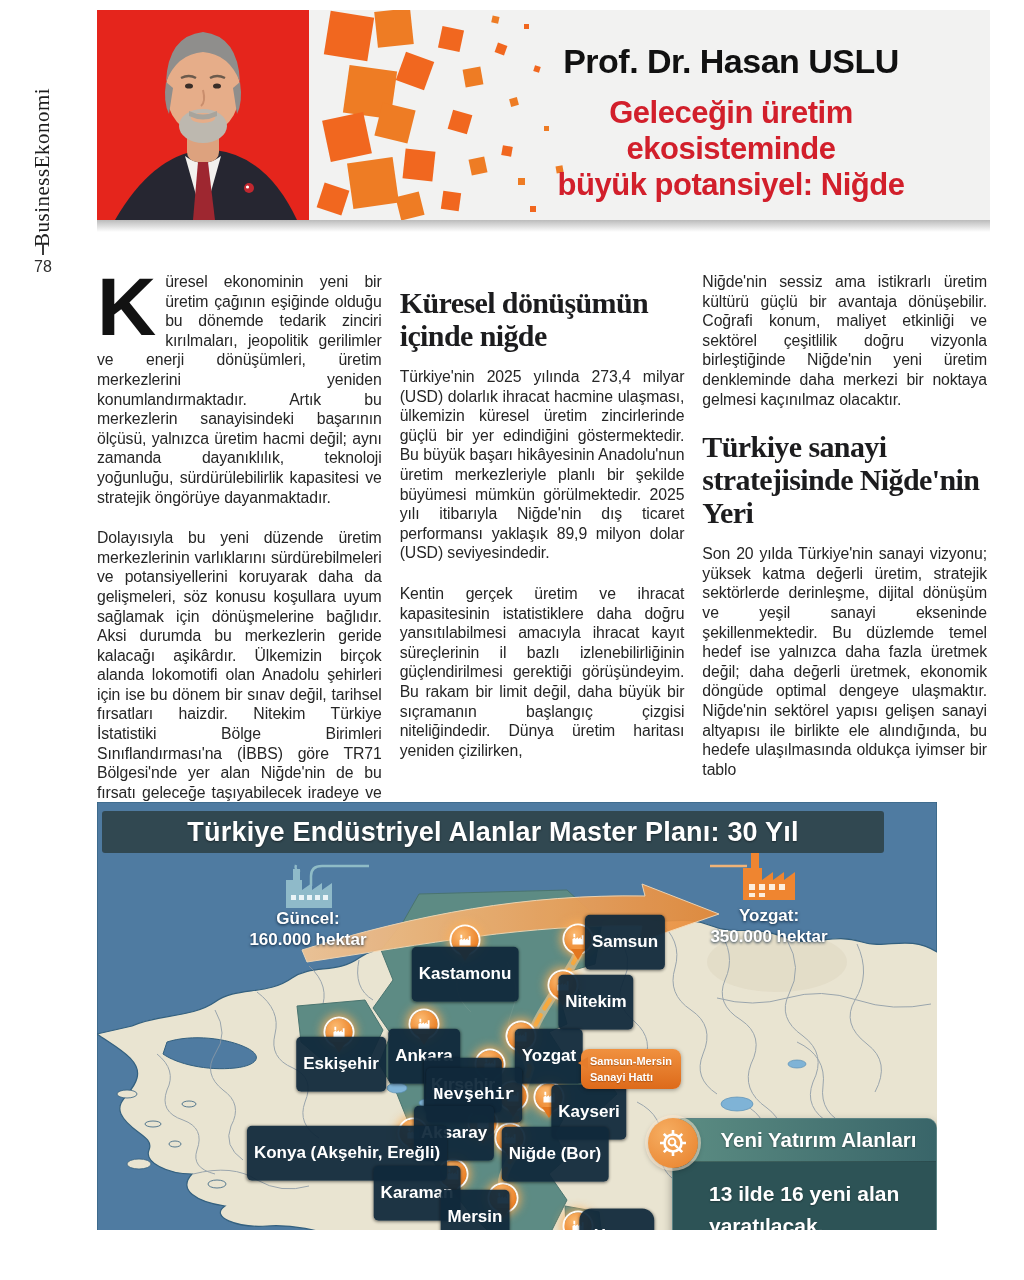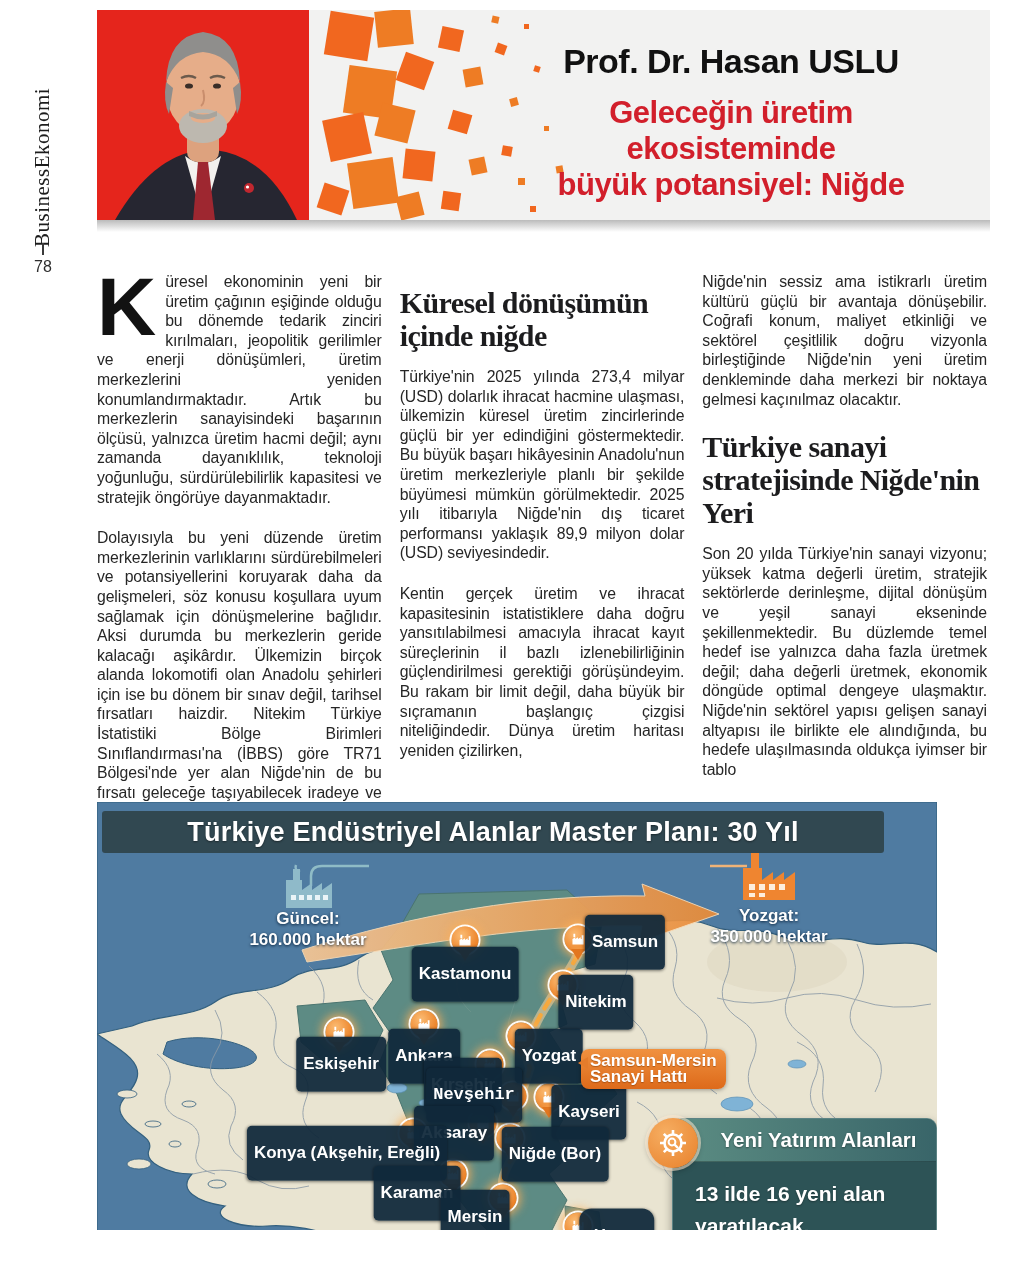--- a/index.html
+++ b/index.html
@@ -52,32 +52,32 @@
     box-shadow:0 0 0 2px rgba(255,255,255,.95),0 0 10px 4px rgba(250,175,90,.85);
     display:flex;align-items:center;justify-content:center;}
   .pin::after{content:"";position:absolute;left:0;top:10px;transform:translateX(-50%);
     border:7px solid transparent;border-top:11px solid #e2761f;
     filter:drop-shadow(0 0 3px rgba(250,180,100,.8));}
   .city-label{position:absolute;transform:translate(-50%,-50%);background:rgba(16,40,58,.94);color:#fff;
     font-weight:700;font-size:17px;line-height:14.5px;padding:20px 7px;border-radius:5px;white-space:nowrap;
     text-align:center;box-shadow:0 1px 3px rgba(0,0,0,.45);z-index:6;}
 
   .corridor-badge{position:absolute;left:484px;top:247px;background:linear-gradient(180deg,#f0913f,#dd6a1a);
-    border-radius:8px;padding:4px 9px;color:#fff;font-weight:700;font-size:17px;line-height:16px;z-index:7;
+    border-radius:8px;padding:4px 9px;color:#fff;font-weight:700;font-size:11px;line-height:16px;z-index:7;
     box-shadow:0 1px 4px rgba(0,0,0,.35);text-shadow:0 1px 1px rgba(120,50,0,.5);}
   .corridor-badge::before{content:"";position:absolute;left:-9px;top:8px;
     border:6px solid transparent;border-right:10px solid #e57c2b;}
 
   .invest-card{position:absolute;left:575px;top:316px;width:263px;height:162px;background:#2d5356;
     border:1px solid rgba(150,190,188,.45);border-radius:10px;z-index:9;box-shadow:0 4px 10px rgba(0,0,0,.35);
     overflow:hidden;}
   .invest-head{height:42px;background:linear-gradient(90deg,#5c8d83,#396569);display:flex;align-items:center;
     justify-content:center;padding-left:28px;color:#fff;font-weight:700;font-size:20.5px;
     text-shadow:0 1px 2px rgba(0,0,0,.4);border-bottom:1px solid rgba(0,0,0,.25);}
-  .invest-body{padding:16px 14px 0 22px;color:#fff;font-weight:700;font-size:21px;line-height:32px;
+  .invest-body{padding:16px 14px 0 36px;color:#fff;font-weight:700;font-size:21px;line-height:32px;
     text-shadow:0 1px 2px rgba(0,0,0,.35);}
   .gear{position:absolute;left:576px;top:341px;width:50px;height:50px;transform:translate(-50%,-50%);
     border-radius:50%;background:radial-gradient(circle at 35% 30%,#f6ae62,#e8802a);z-index:10;
     box-shadow:0 0 0 3px rgba(255,235,210,.55),0 2px 6px rgba(0,0,0,.4);
     display:flex;align-items:center;justify-content:center;}
 </style>
 </head>
 <body>
 
 <div id="page">

